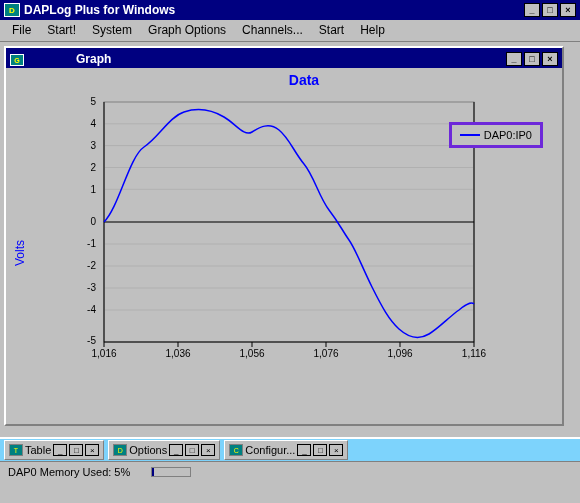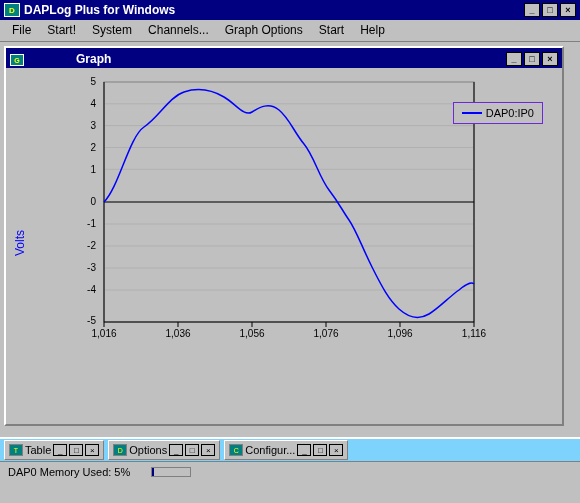--- a/index.html
+++ b/index.html
@@ -147,21 +147,21 @@
       color: #0000ff;
       font-size: 12px;
       margin-top: 2px;
     }
 
     
     .legend {
       position: absolute;
       right: 15px;
       top: 30px;
-      border: 1px solid #6d28d9;
+      border: 3px solid #6d28d9;
       padding: 4px 8px;
       background: #c0c0c0;
       font-size: 11px;
       display: flex;
       align-items: center;
       gap: 4px;
     }
     .legend-line {
       width: 20px;
       height: 2px;
@@ -272,39 +272,40 @@
     <div class="title-btn">_</div>
     <div class="title-btn">□</div>
     <div class="title-btn">×</div>
   </div>
 </div>
 
 <div class="menu-bar">
   <div class="menu-item">File</div>
   <div class="menu-item">Start!</div>
   <div class="menu-item">System</div>
+  <div class="menu-item">Graph Options</div>
   <div class="menu-item">Channels...</div>
-  <div class="menu-item">Graph Options</div>
   <div class="menu-item">Start</div>
   <div class="menu-item">Help</div>
 </div>
 
 <div class="main-area">
 
   <div class="graph-window">
     <div class="graph-title-bar">
       <div class="graph-title-icon">G</div>
       <span>Graph</span>
       <div class="title-bar-controls">
         <div class="title-btn">_</div>
         <div class="title-btn">□</div>
         <div class="title-btn">×</div>
       </div>
     </div>
     <div class="graph-content">
+      <div class="chart-title">Data</div>
       <div class="chart-container">
         <div class="y-axis-label">Volts</div>
         <div style="flex:1; position:relative;">
 
           <div class="legend">
             <div class="legend-line"></div>
             <span>DAP0:IP0</span>
           </div>
 
           <svg class="chart-svg" viewBox="0 0 460 290" height="290" xmlns="http://www.w3.org/2000/svg">

